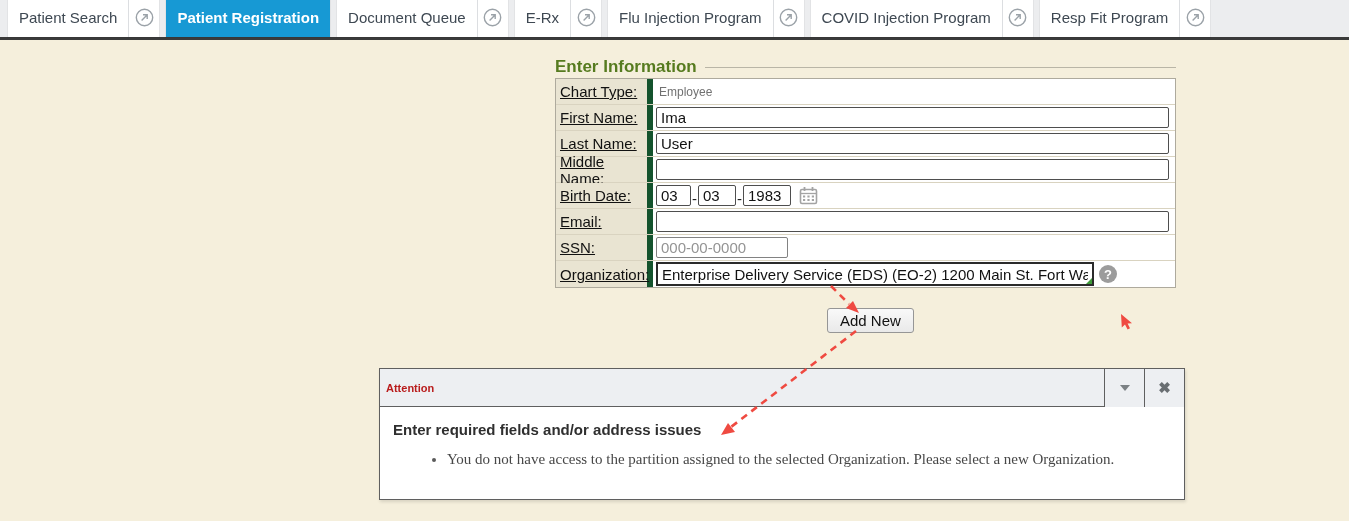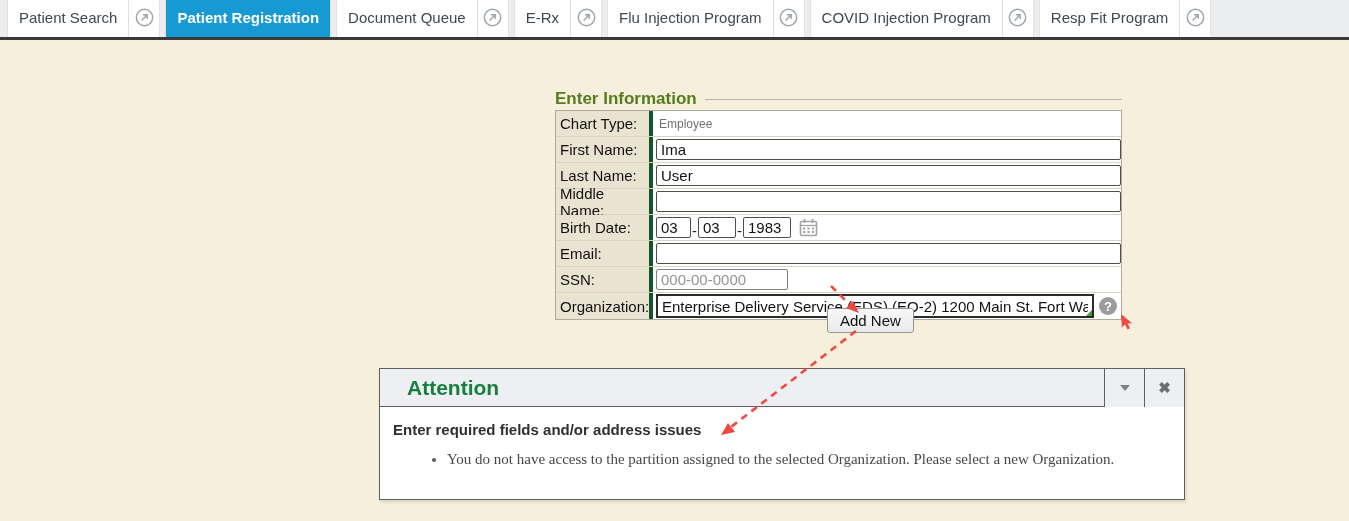--- a/index.html
+++ b/index.html
@@ -23,31 +23,31 @@
     font-size:15px; color:#3e4852; white-space:nowrap;
   }
   .tab-iconcell {
     width:31px; display:flex; align-items:center; justify-content:center;
     border-left:1px solid #dcdee1;
   }
   .tab.active { background:#1799d4; }
   .tab.active .tab-label { color:#fff; font-weight:bold; }
 
   
-  .form-wrap { position:absolute; left:555px; top:56px; width:567px;margin-top:32px; }
+  .form-wrap { position:absolute; left:555px; top:56px; width:621px; }
   .form-titlebar { display:flex; align-items:center; height:22px; }
   .form-title { font-size:17px; font-weight:bold; color:#567b1f; white-space:nowrap; }
   .form-titleline { flex:1; border-top:1px solid #b9b5a6; margin-left:8px; }
   .form-table { border:1px solid #aeaa9d; background:#fff; }
   .frow { display:flex; align-items:center; height:26px; border-bottom:1px solid #d9d3c0; background:#fff; }
   .frow:last-child { border-bottom:none; }
   .flabel {
     width:97px; align-self:stretch; display:flex; align-items:center;
     background:#e9e4d2; padding-left:4px; font-size:15px; color:#111;
-    border-right:4px solid #14532d; flex:none;
+    border-right:6px solid #14532d; flex:none;text-decoration:underline;
   }
   .fvalue { flex:1; display:flex; align-items:center; padding-left:3px; height:100%; overflow:hidden; }
   .ro-value { font-size:12px; color:#717171; padding-left:3px; }
   input {
     font-family:"Liberation Sans", sans-serif; font-size:15px; color:#111;
     border:1.5px solid #4e4e4e; border-radius:2px; height:21px; padding:0 4px;
     background:#fff; outline:none;
   }
   input::placeholder { color:#949494; }
   .wide-input { width:513px; }
@@ -77,21 +77,21 @@
 
   
   .attention {
     position:absolute; left:379px; top:368px; width:806px; height:132px;
     background:#fff; border:1px solid #5f5f5f; box-shadow:1px 2px 3px rgba(0,0,0,0.12);
   }
   .att-header {
     height:38px; background:#edeff2; border-bottom:1px solid #5f5f5f;
     display:flex; align-items:center;
   }
-  .att-title { font-size:21px; font-weight:bold; color:#15803d; padding-left:27px; flex:1; }
+  .att-title { font-size:11px; font-weight:bold; color:#b91c1c; padding-left:6px; flex:1; }
   .att-btn {
     width:40px; height:38px; border:none; border-left:1px solid #5f5f5f;
     background:#edeff2; display:flex; align-items:center; justify-content:center; cursor:pointer;
   }
   .tri-down { width:0; height:0; border-left:5px solid transparent; border-right:5px solid transparent; border-top:6px solid #7b8084; }
   .x-glyph { font-size:15px; font-weight:bold; color:#696e72; line-height:1; }
   .att-body { padding:14px 16px 0 13px; }
   .att-heading { font-size:15px; font-weight:bold; color:#2f2f2f; }
   .att-list { margin:13px 0 0; padding-left:54px;font-family:Liberation Serif, serif; }
   .att-list li { font-size:15px; color:#474747; }

